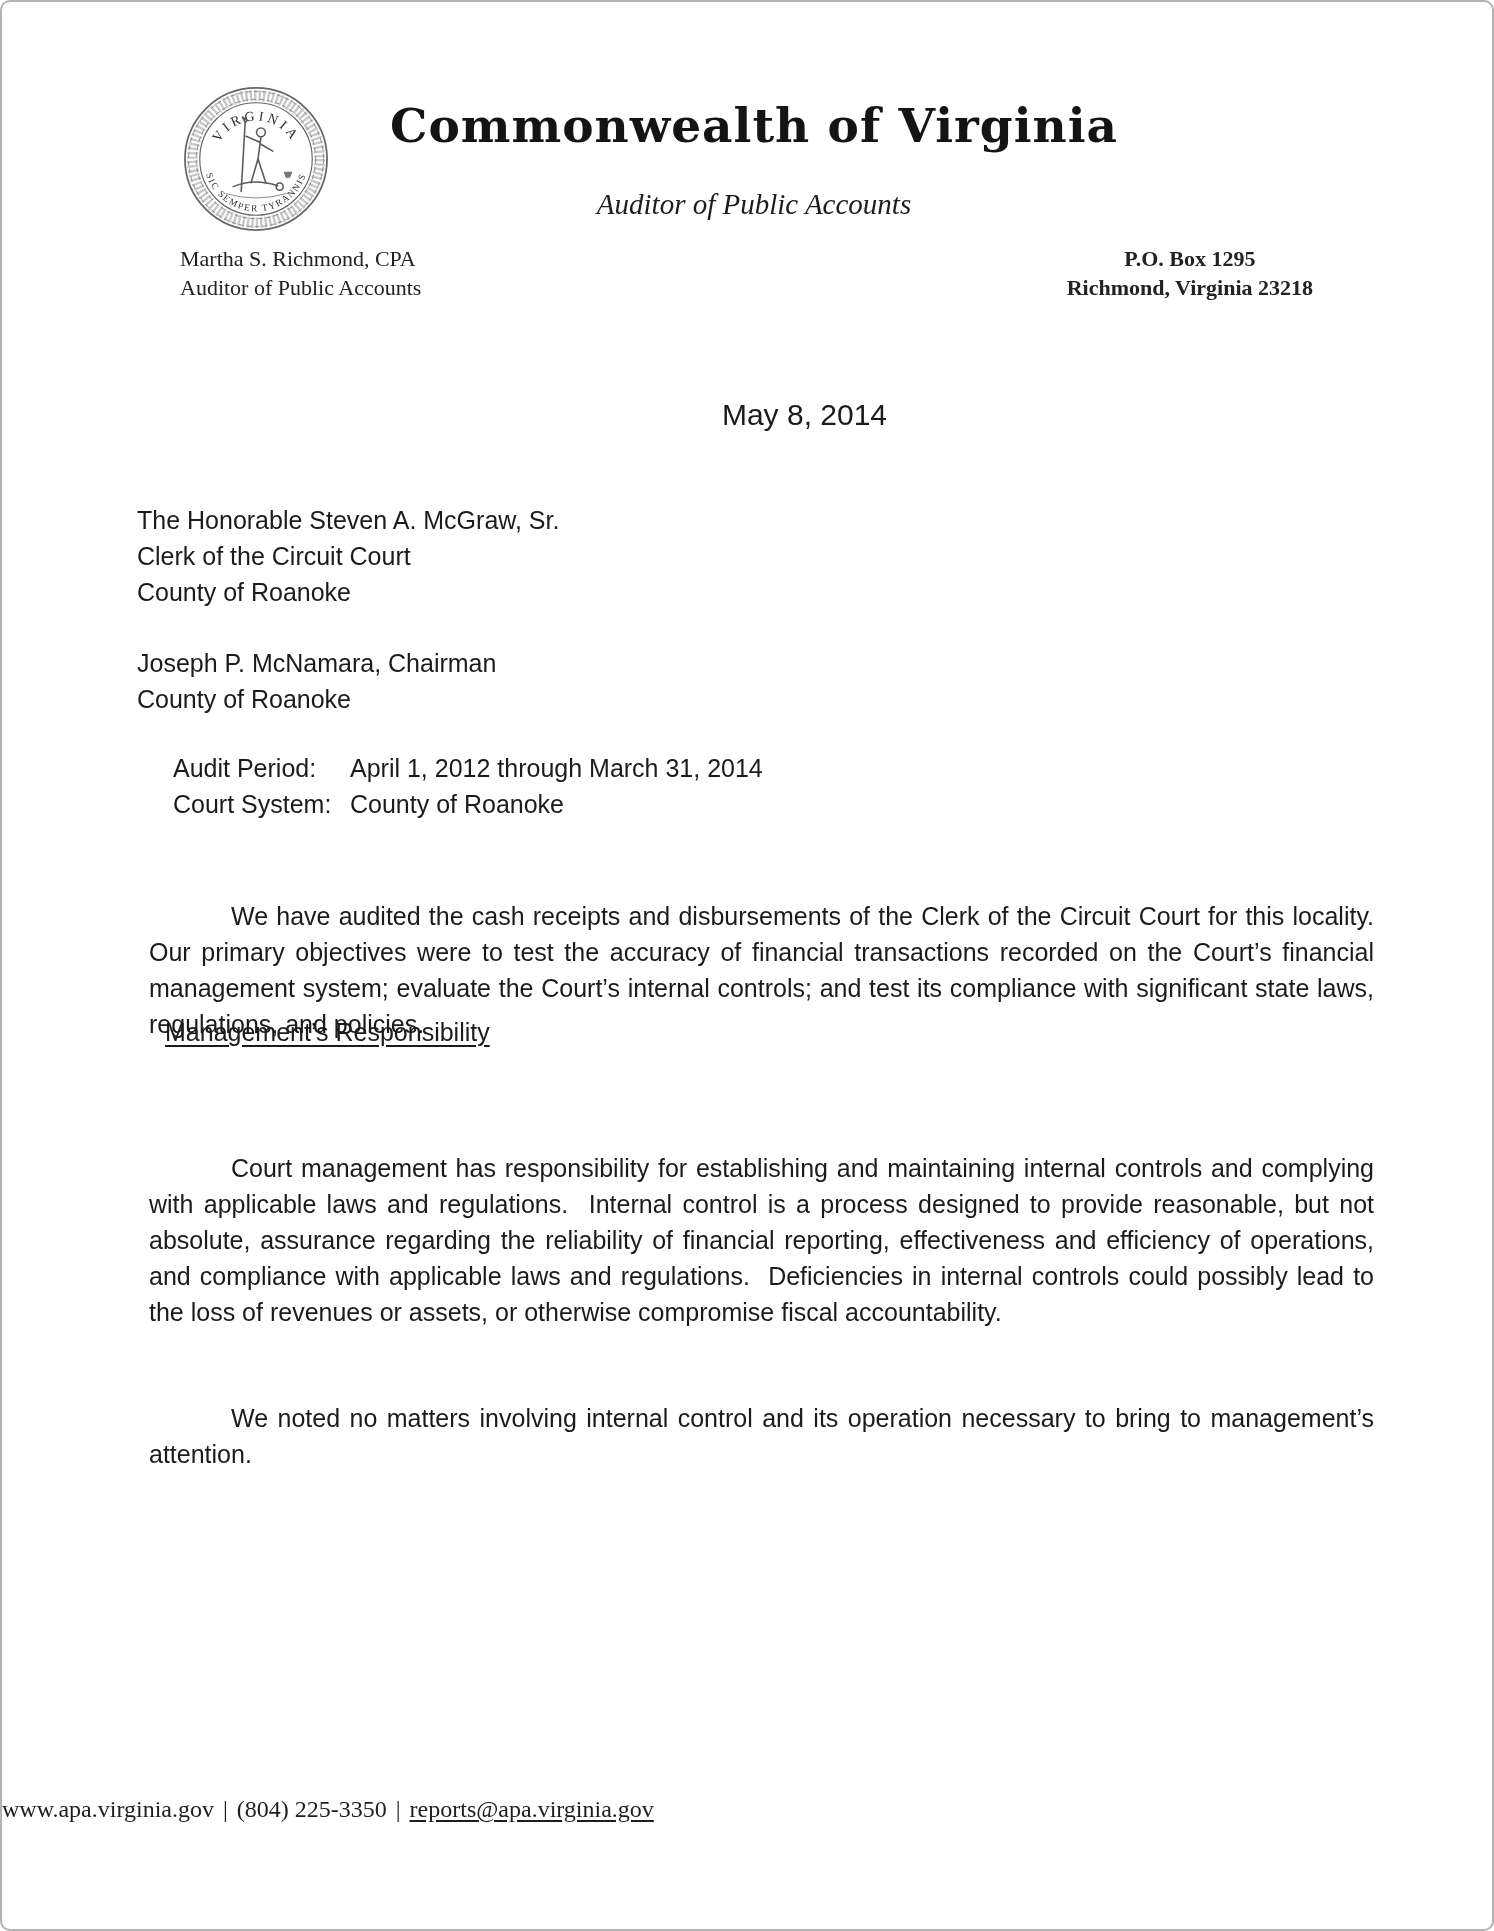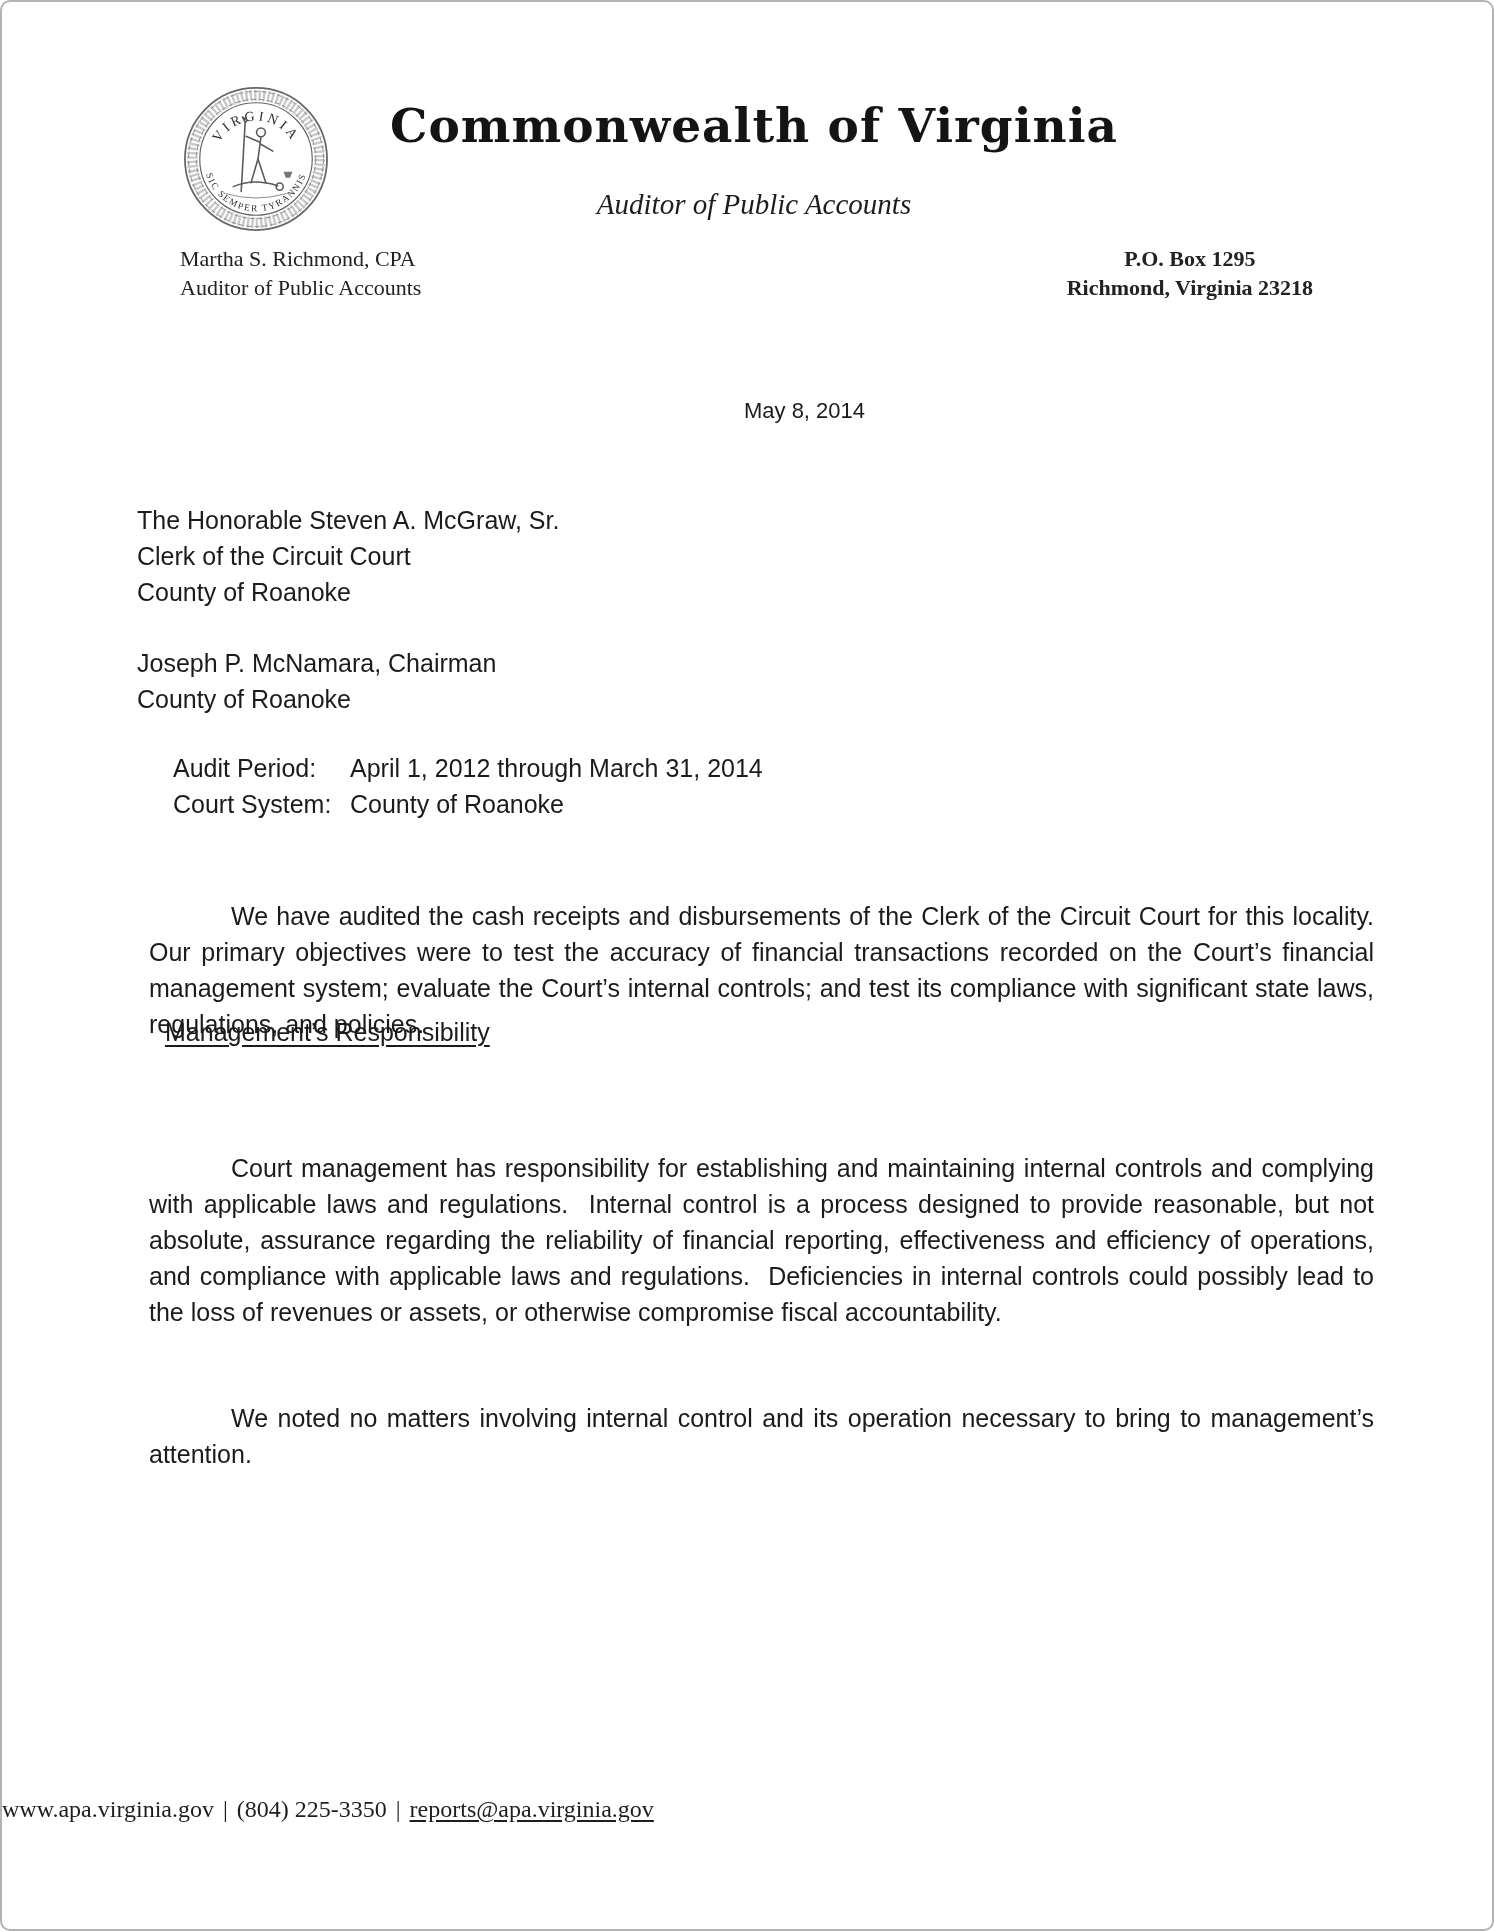--- a/index.html
+++ b/index.html
@@ -72,21 +72,21 @@
   }
   
   .date-line {
     position: absolute;
     left: 135px;
     width: 1225px;
     top: 396px;
     text-align: center;
     padding-left: 110px;
     box-sizing: border-box;
-    font-size: 22px;
+    font-size: 30px;
   }
   .block {
     position: absolute;
     left: 135px;
     width: 1225px;
     font-size: 25px;
     line-height: 36px;
   }
   .recipient-primary   { top: 500px; }
   .recipient-secondary { top: 643px; }

